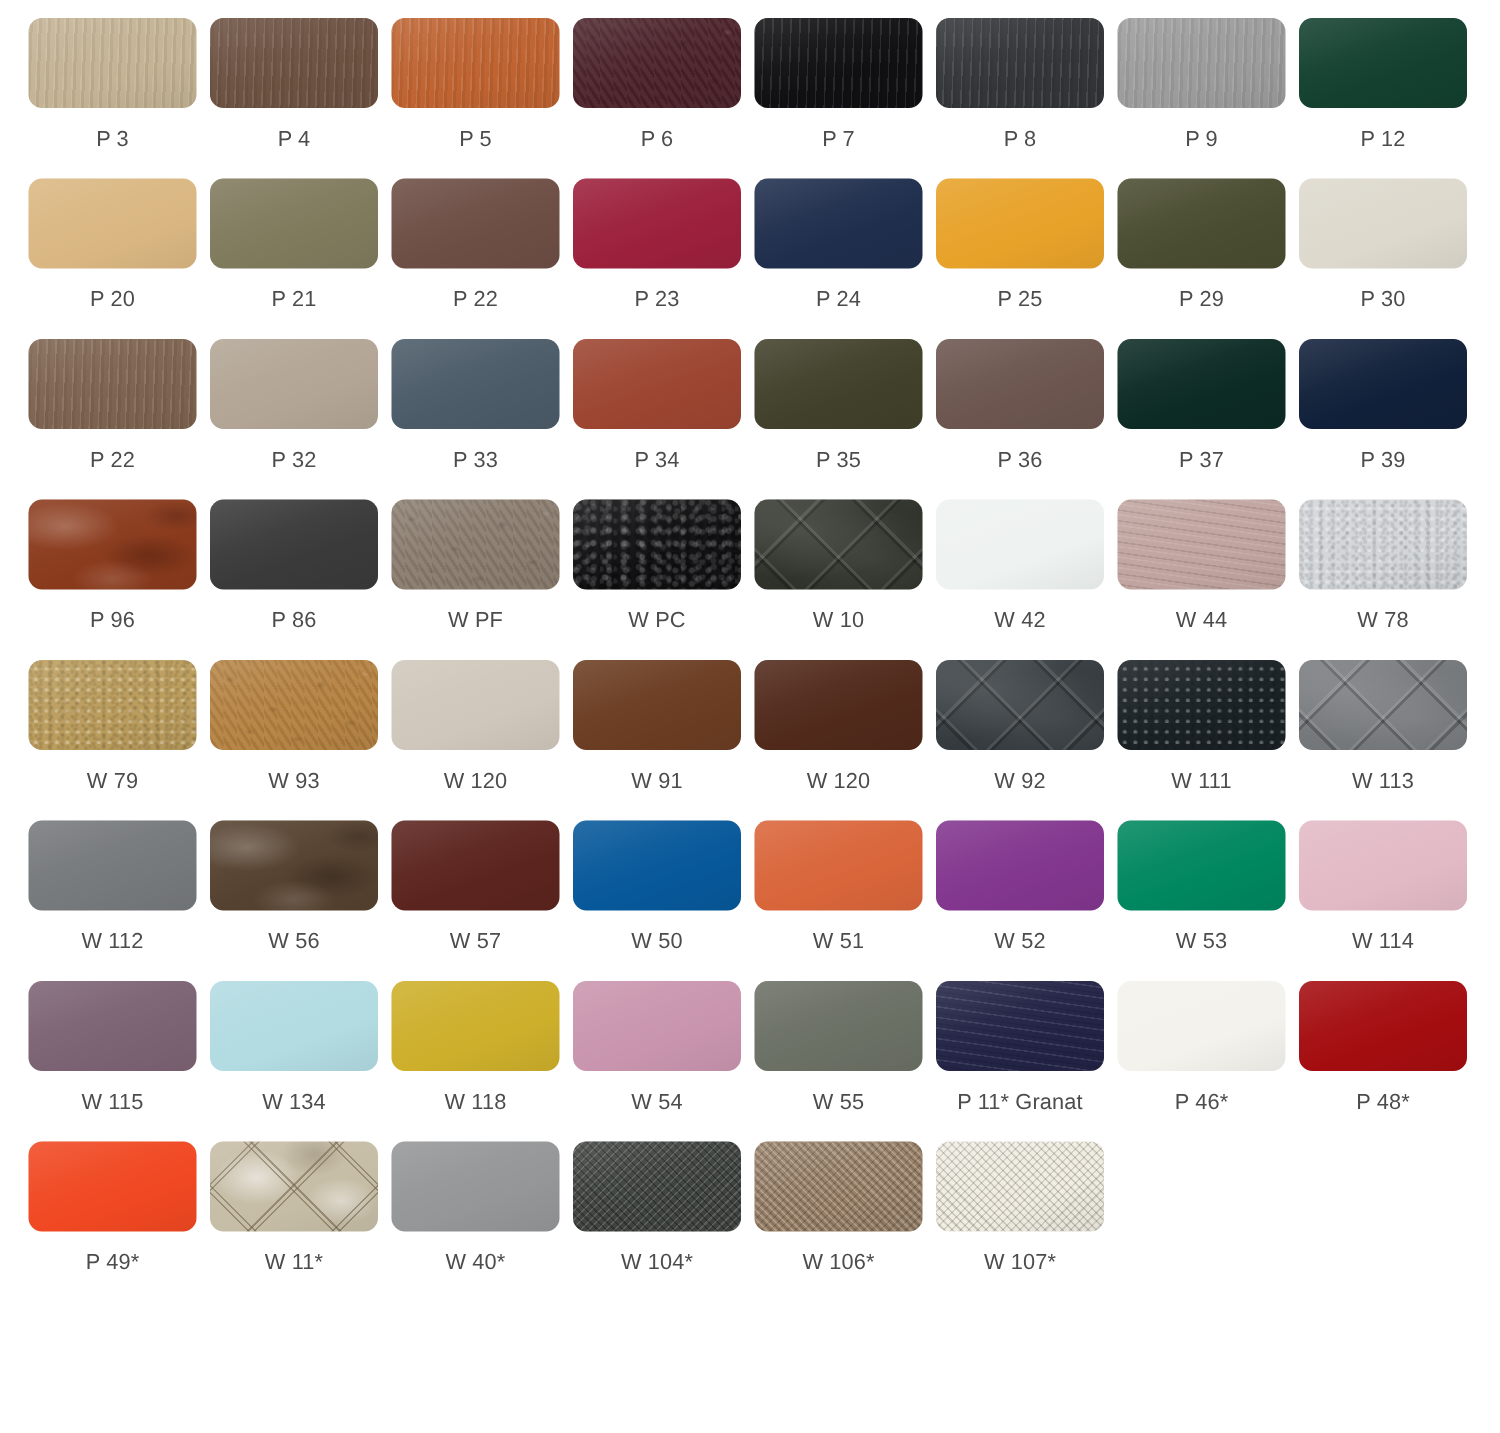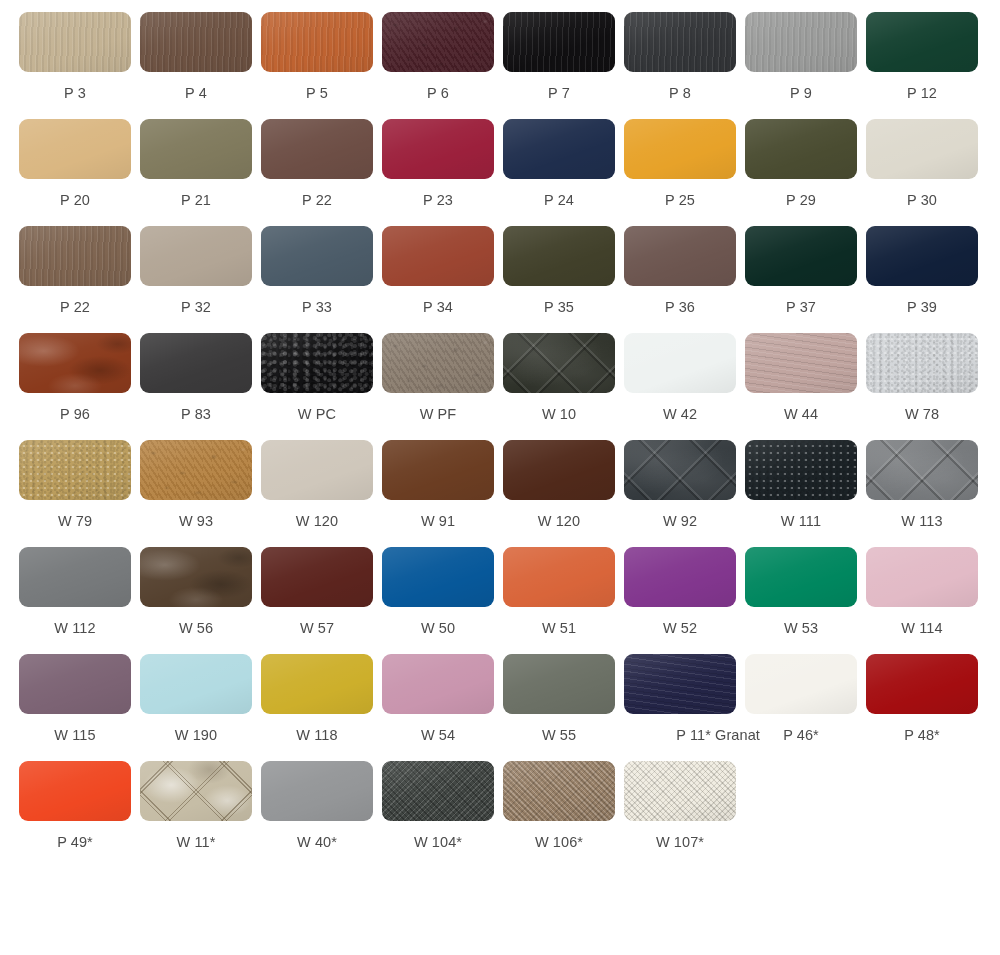--- a/index.html
+++ b/index.html
@@ -173,21 +173,20 @@
     margin-top: 14px;
     font-size: 14.5px;
     line-height: 1;
     color: #4c4c4c;
     letter-spacing: .1px;
     white-space: nowrap;
   }
   .swatch-label.wide {
     width: 160px;
     margin-left: -24px;
-    text-align: right;
   }
 </style>
 </head>
 <body>
 
 <main id="swatch-grid">
     <div class="swatch-cell">
       <div class="swatch-chip tex-brush" style="background-color: rgb(196, 179, 148);"></div>
       <div class="swatch-label">P 3</div>
     </div>
@@ -282,31 +281,31 @@
     <div class="swatch-cell">
       <div class="swatch-chip tex-none" style="background-color: rgb(17, 32, 58);"></div>
       <div class="swatch-label">P 39</div>
     </div>
     <div class="swatch-cell">
       <div class="swatch-chip tex-marble" style="background-color: rgb(138, 58, 28);"></div>
       <div class="swatch-label">P 96</div>
     </div>
     <div class="swatch-cell">
       <div class="swatch-chip tex-none" style="background-color: rgb(59, 58, 59);"></div>
-      <div class="swatch-label">P 83</div>
+      <div class="swatch-label">P 86</div>
+    </div>
+    <div class="swatch-cell">
+      <div class="swatch-chip tex-grain" style="background-color: rgb(137, 123, 109);"></div>
+      <div class="swatch-label">W PF</div>
     </div>
     <div class="swatch-cell">
       <div class="swatch-chip tex-pebble" style="background-color: rgb(18, 18, 20);"></div>
       <div class="swatch-label">W PC</div>
     </div>
     <div class="swatch-cell">
-      <div class="swatch-chip tex-grain" style="background-color: rgb(137, 123, 109);"></div>
-      <div class="swatch-label">W PF</div>
-    </div>
-    <div class="swatch-cell">
       <div class="swatch-chip tex-quilt" style="background-color: rgb(46, 49, 41);"></div>
       <div class="swatch-label">W 10</div>
     </div>
     <div class="swatch-cell">
       <div class="swatch-chip tex-none" style="background-color: rgb(238, 242, 241);"></div>
       <div class="swatch-label">W 42</div>
     </div>
     <div class="swatch-cell">
       <div class="swatch-chip tex-ripple" style="background-color: rgb(192, 164, 159);"></div>
       <div class="swatch-label">W 44</div>
@@ -378,21 +377,21 @@
     <div class="swatch-cell">
       <div class="swatch-chip tex-none" style="background-color: rgb(226, 186, 198);"></div>
       <div class="swatch-label">W 114</div>
     </div>
     <div class="swatch-cell">
       <div class="swatch-chip tex-none" style="background-color: rgb(124, 99, 116);"></div>
       <div class="swatch-label">W 115</div>
     </div>
     <div class="swatch-cell">
       <div class="swatch-chip tex-none" style="background-color: rgb(178, 219, 226);"></div>
-      <div class="swatch-label">W 190</div>
+      <div class="swatch-label">W 134</div>
     </div>
     <div class="swatch-cell">
       <div class="swatch-chip tex-none" style="background-color: rgb(205, 175, 43);"></div>
       <div class="swatch-label">W 118</div>
     </div>
     <div class="swatch-cell">
       <div class="swatch-chip tex-none" style="background-color: rgb(201, 149, 174);"></div>
       <div class="swatch-label">W 54</div>
     </div>
     <div class="swatch-cell">

